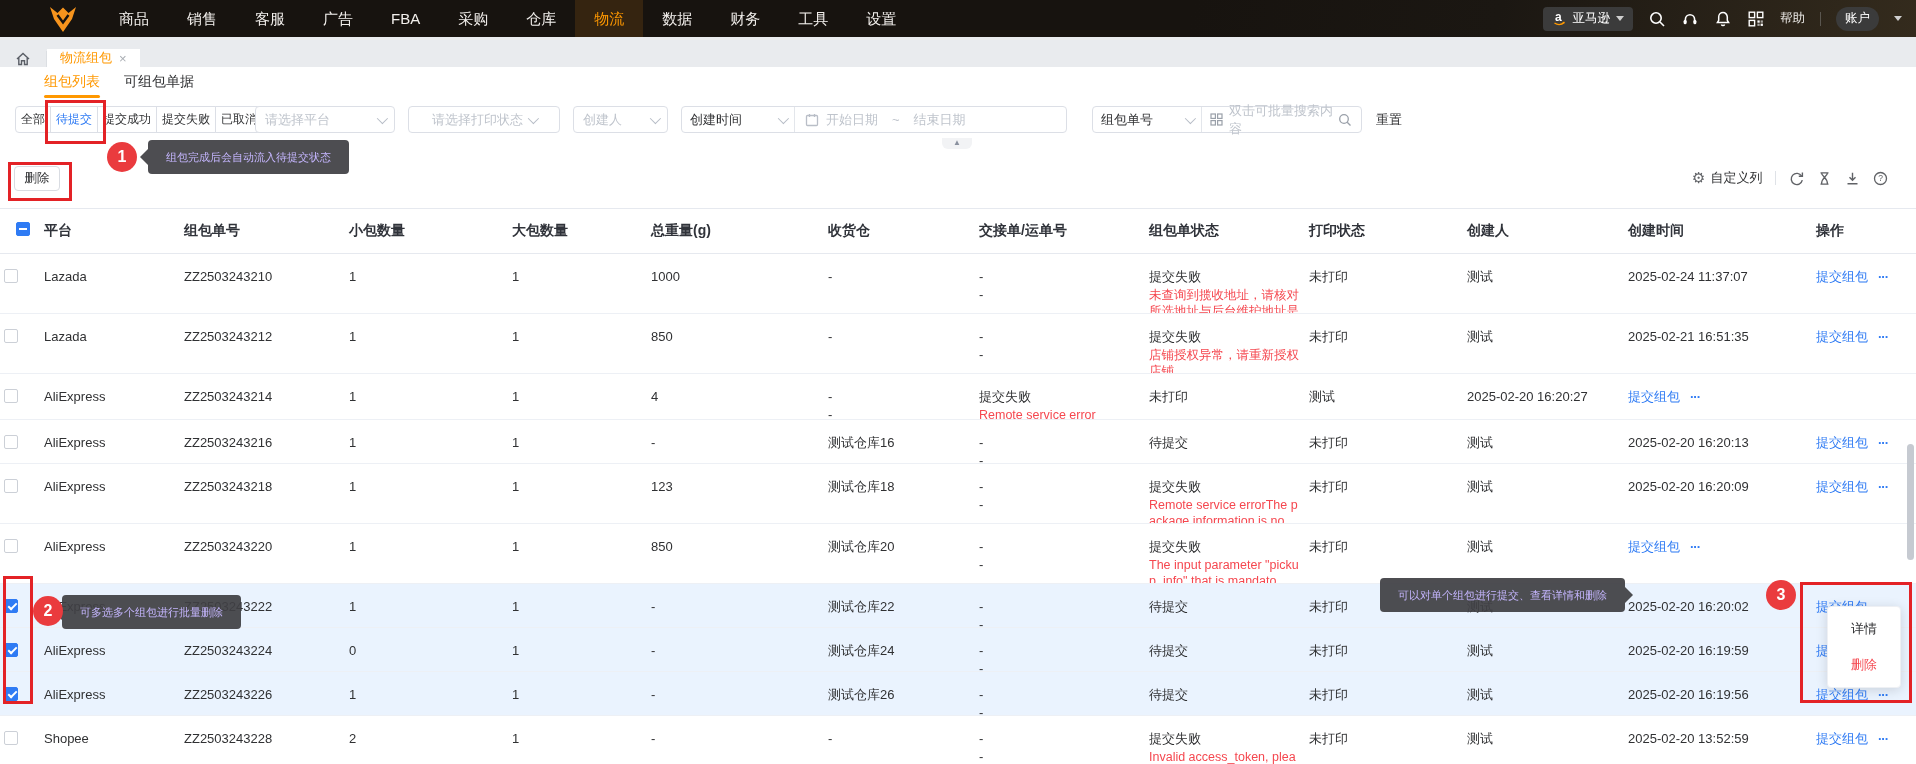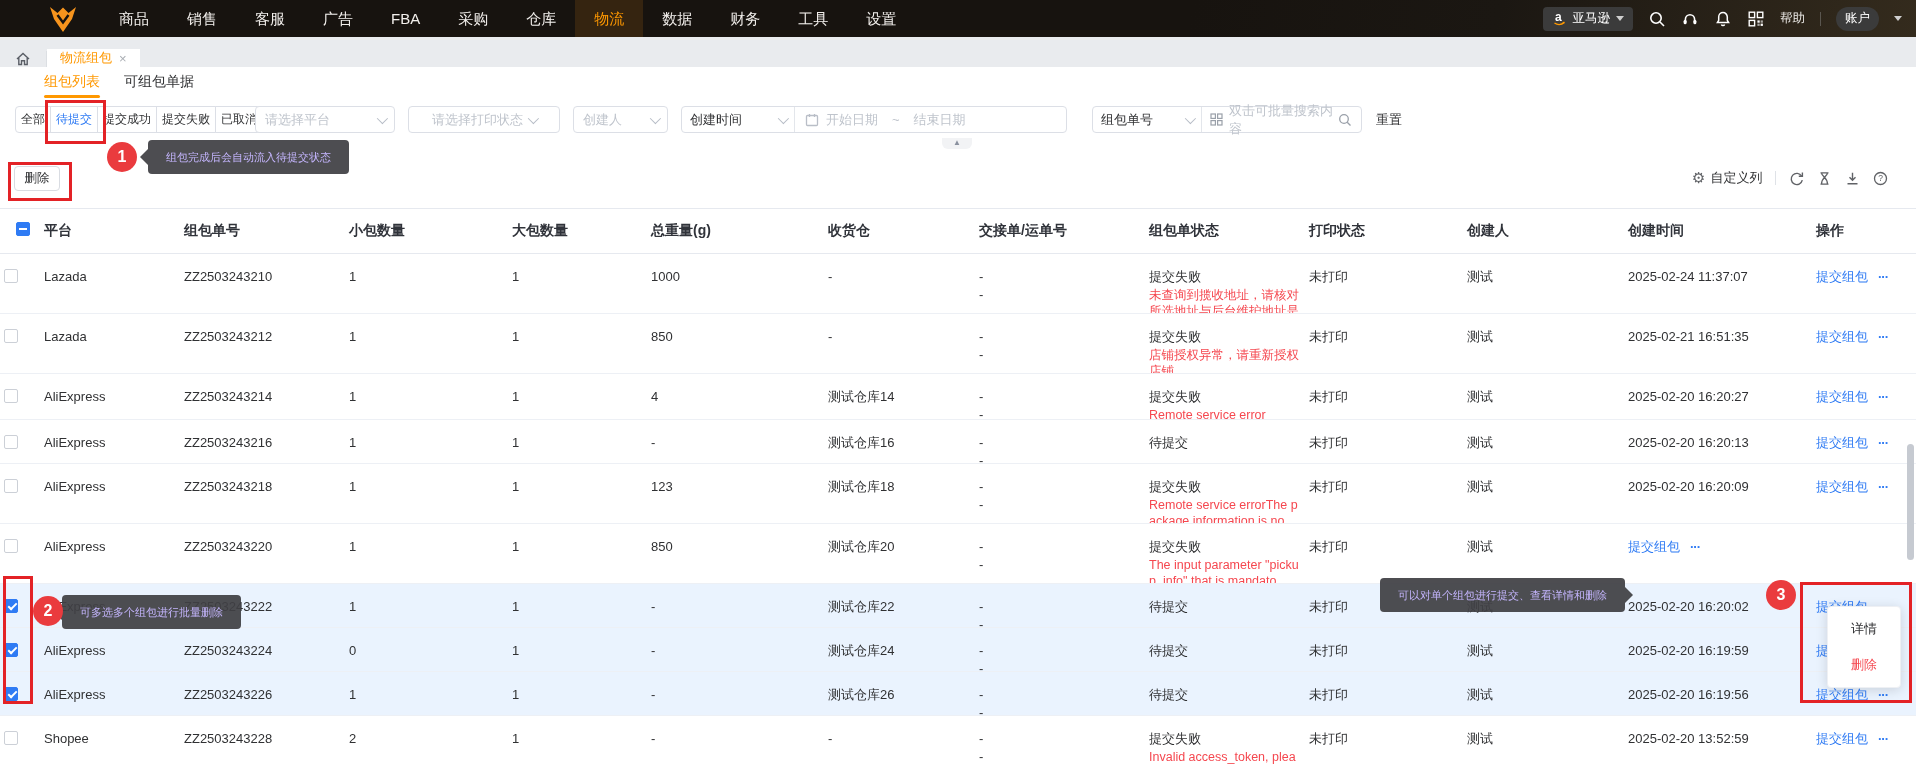--- a/index.html
+++ b/index.html
@@ -311,21 +311,20 @@
           <span class="more">···</span>
         </div>
       </div>
         <div class="trow grid" style="height: 46px;">
         <div class="td cbcell"><span class="cb"></span></div>
         <div class="td">AliExpress</div>
         <div class="td">ZZ2503243214</div>
         <div class="td">1</div>
         <div class="td">1</div>
         <div class="td">4</div>
-        <div class="td">测试仓库14</div>
         <div class="td">
           <div>-</div>
           <div>-</div>
         </div>
         <div class="td">
           <div class="st">提交失败</div>
           <div class="err">Remote service error</div>
         </div>
         <div class="td">未打印</div>
         <div class="td">测试</div>

